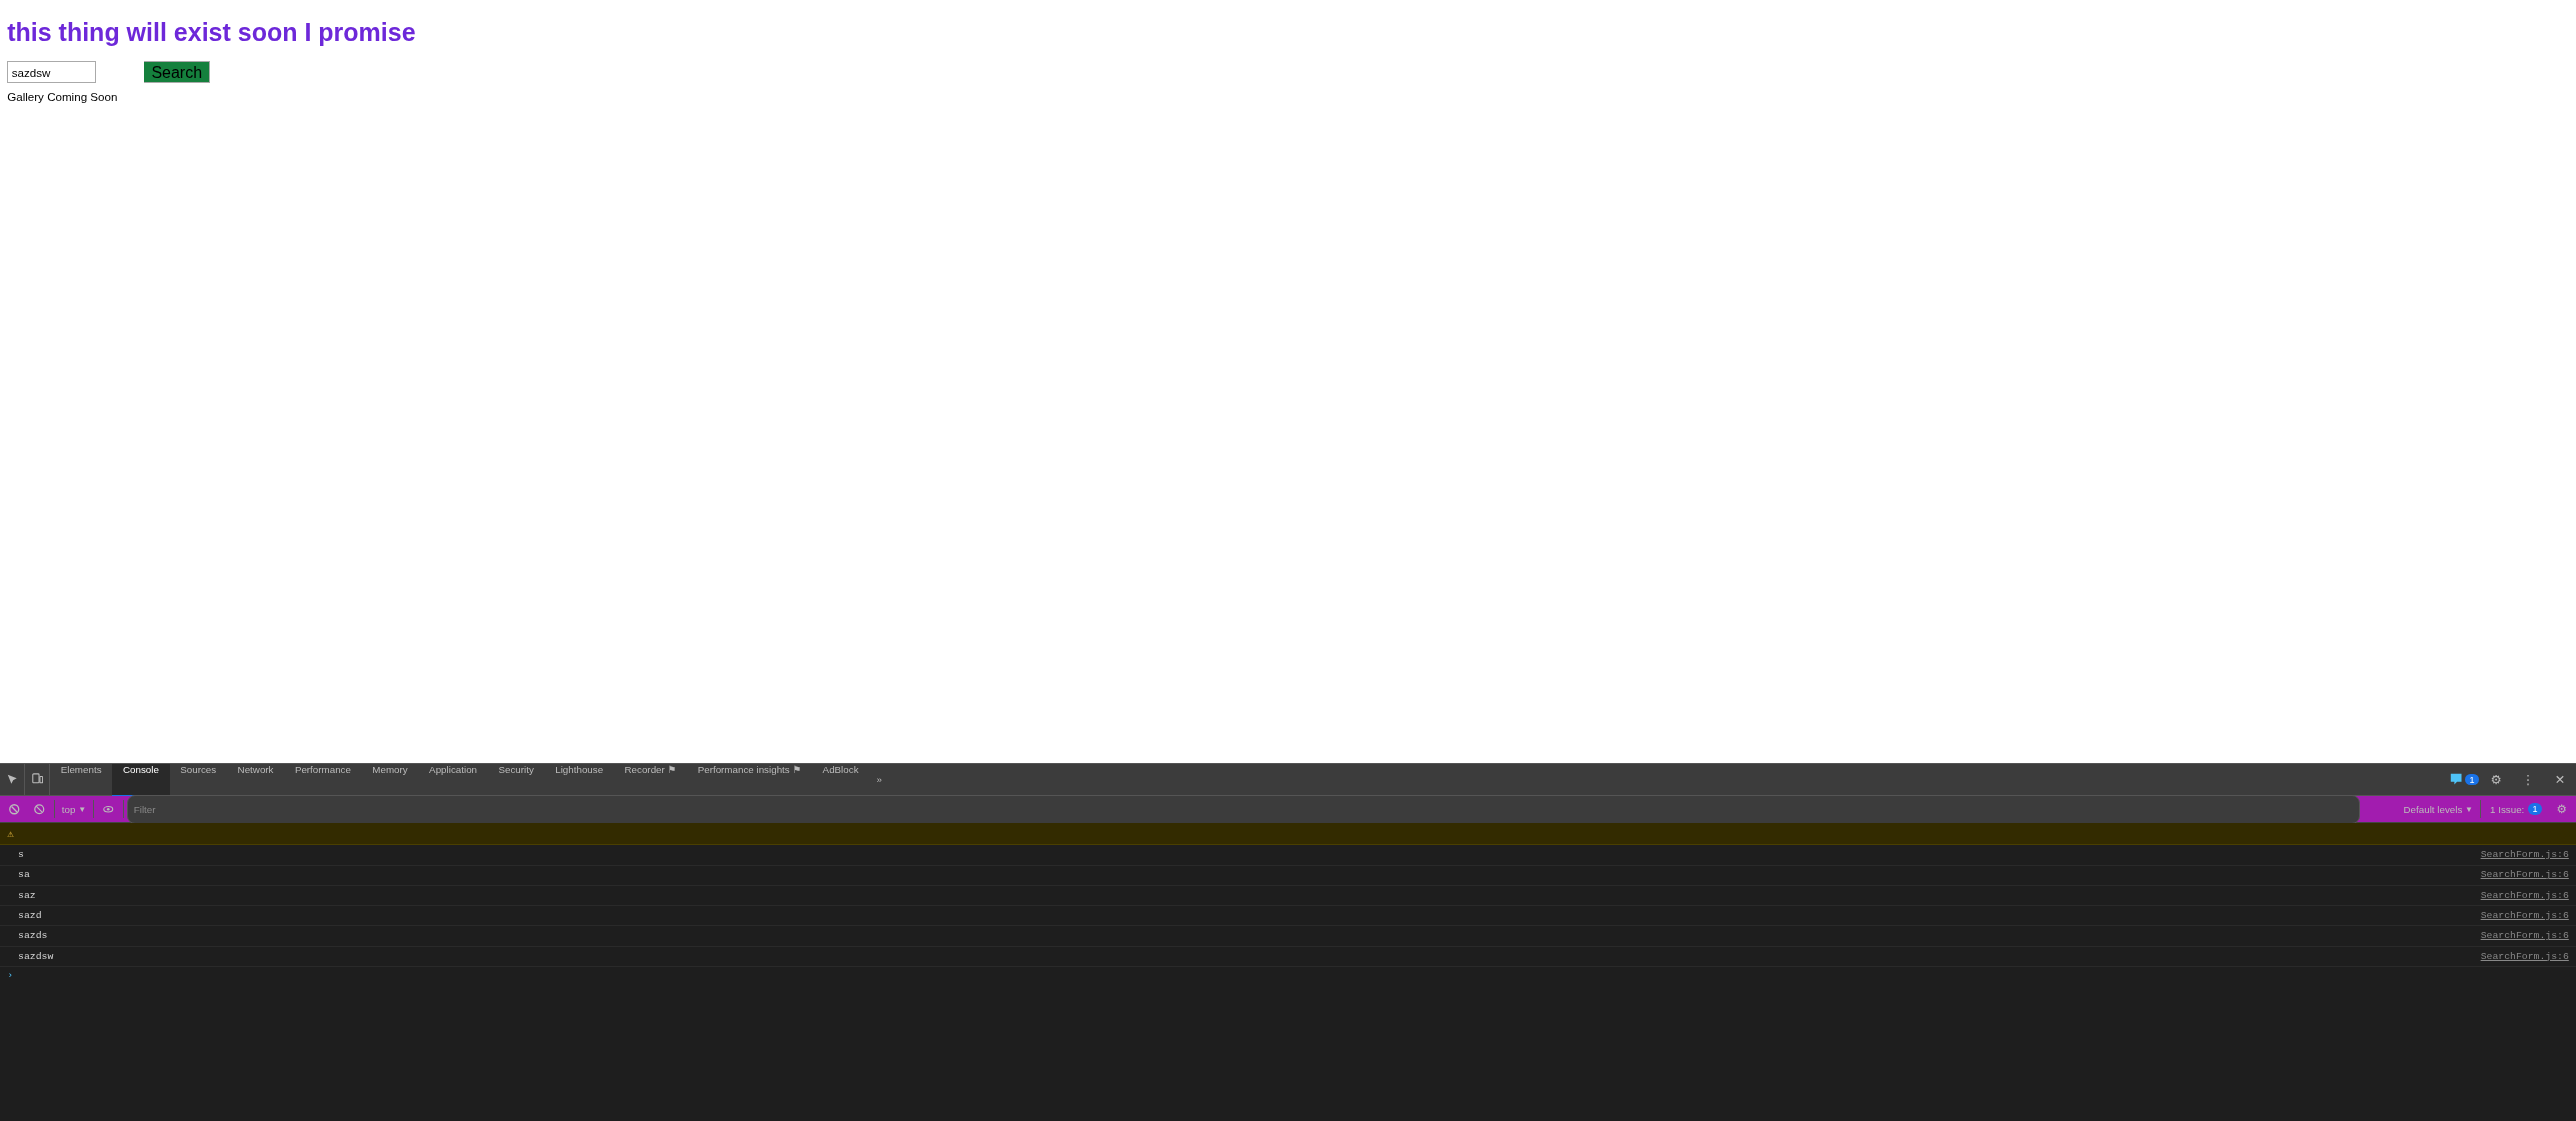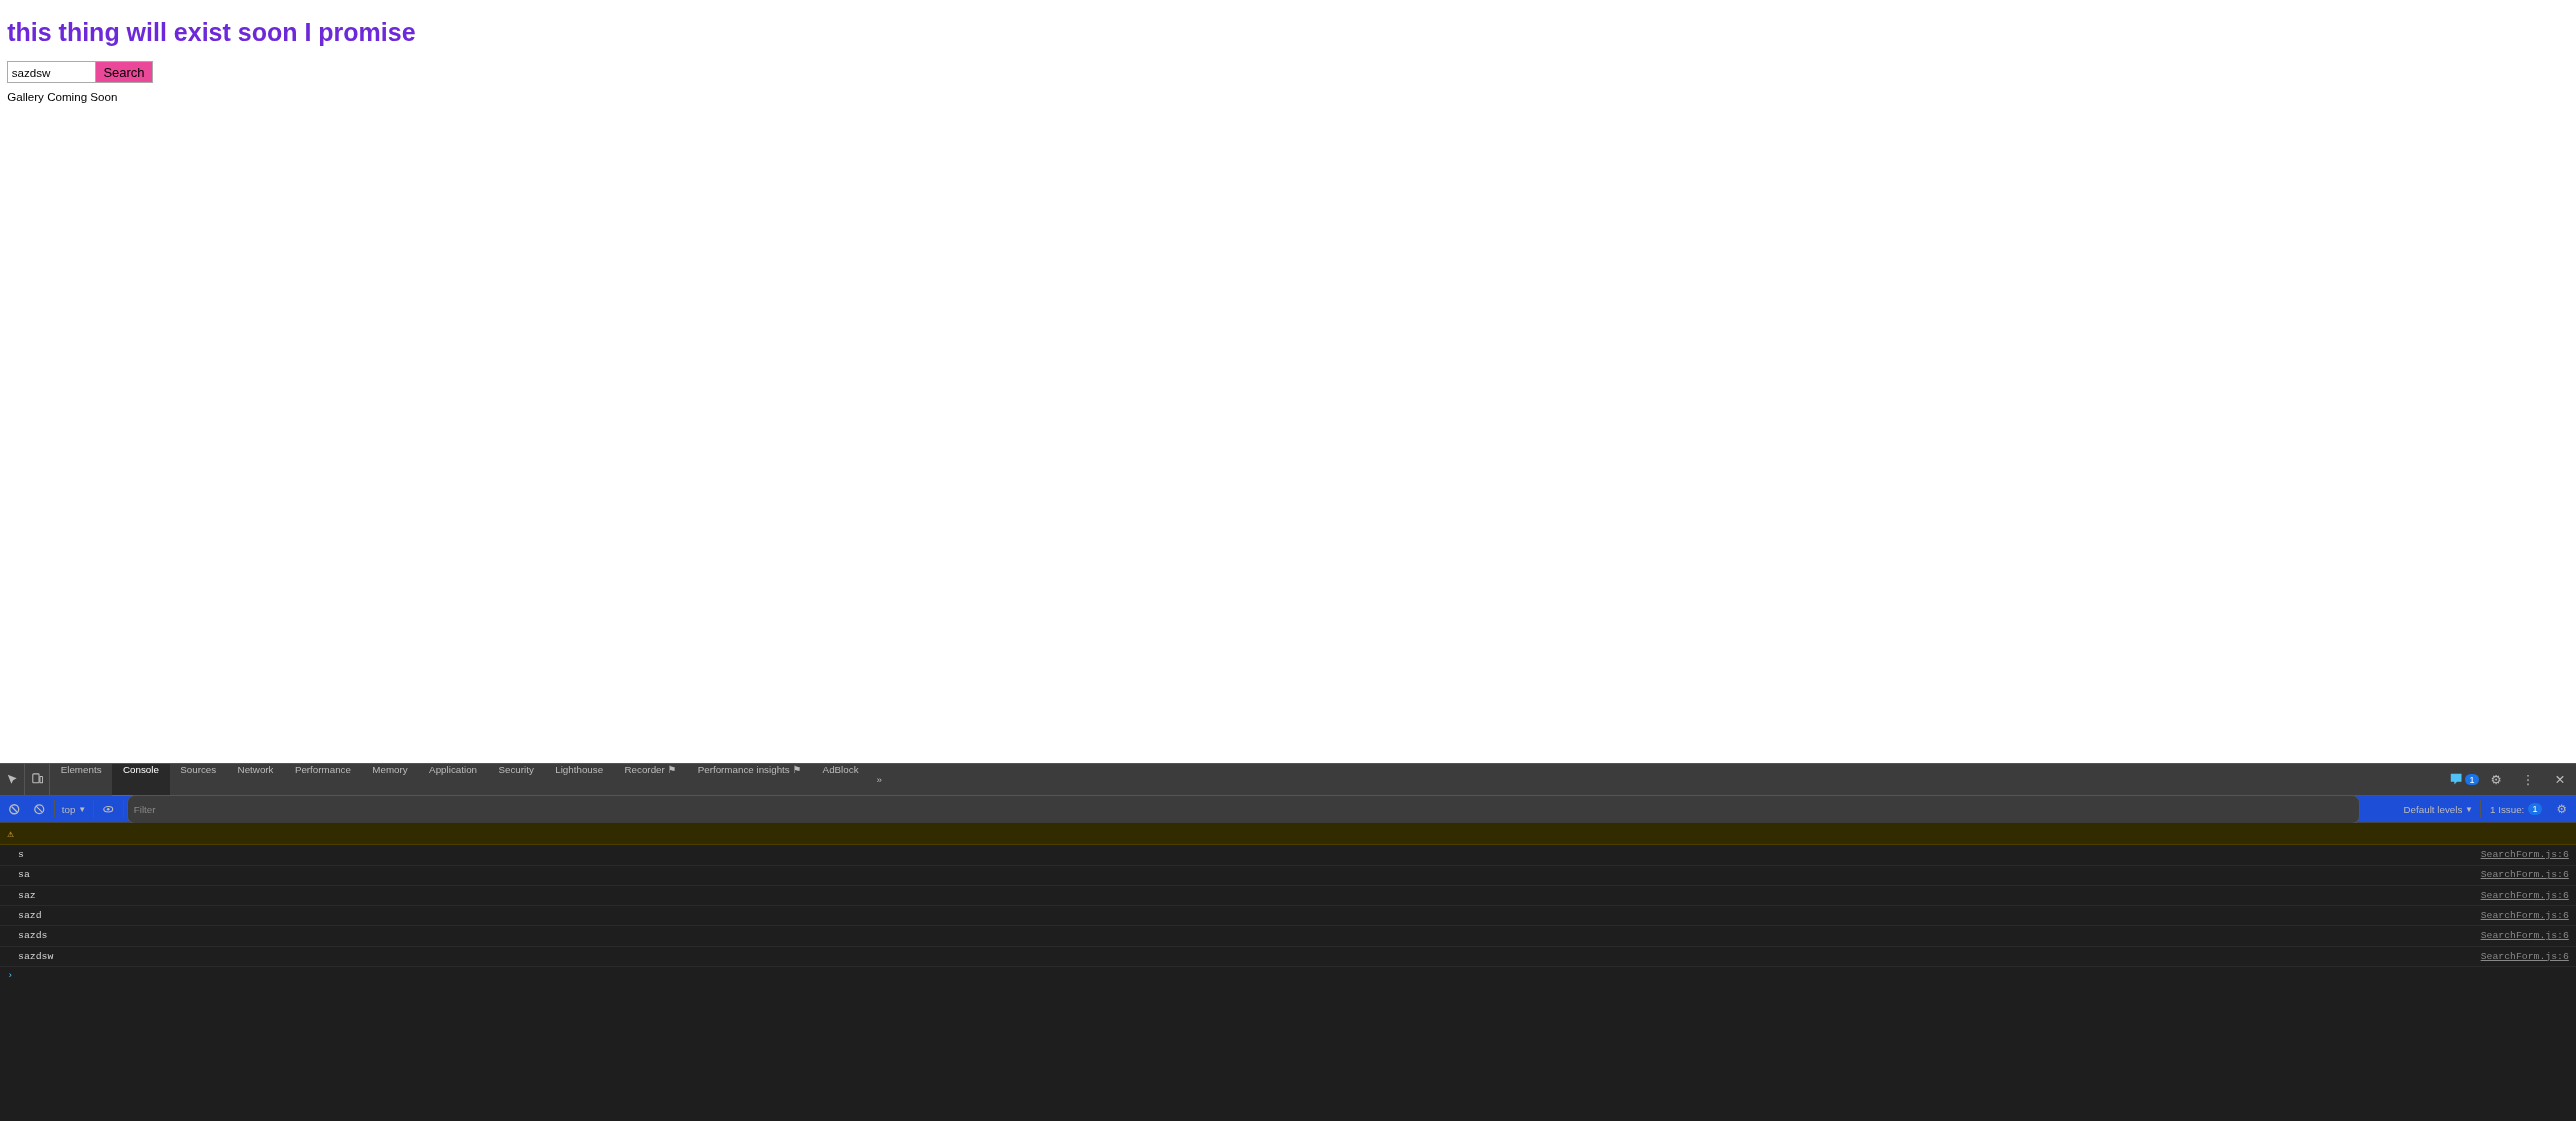--- a/index.html
+++ b/index.html
@@ -27,25 +27,26 @@
       border: 0.9px solid #aaa;
       padding: 1.8px 3.6px;
       font-size: 11.6px;
       width: 89px;
       height: 21.5px;
       outline: none;
     }
     .search-button {
       border: 0.9px solid #aaa;
       border-left: none;
-      background: #ec4899;
+      background: #15803d;
       padding: 1.8px 7.2px;
-      font-size: 13px;
+      font-size: 16px;
       height: 21.5px;
       cursor: pointer;
+      margin-left: 48px;
     }
     .gallery-text {
       font-size: 11.6px;
       color: #000;
     }
 
     
     .devtools {
       position: absolute;
       bottom: 0;
@@ -129,21 +130,21 @@
       font-size: 9px;
       padding: 0.9px 4.5px;
       border-radius: 7.2px;
       margin-left: 1.8px;
     }
 
     
     .console-toolbar {
       display: flex;
       align-items: center;
-      background: #1d4ed8;
+      background: #a21caf;
       border-bottom: 0.9px solid #444;
       height: 27px;
       flex-shrink: 0;
       padding: 0 3.6px;
       gap: 3.6px;
     }
     .console-icon-btn {
       width: 21.5px;
       height: 21.5px;
       display: flex;

